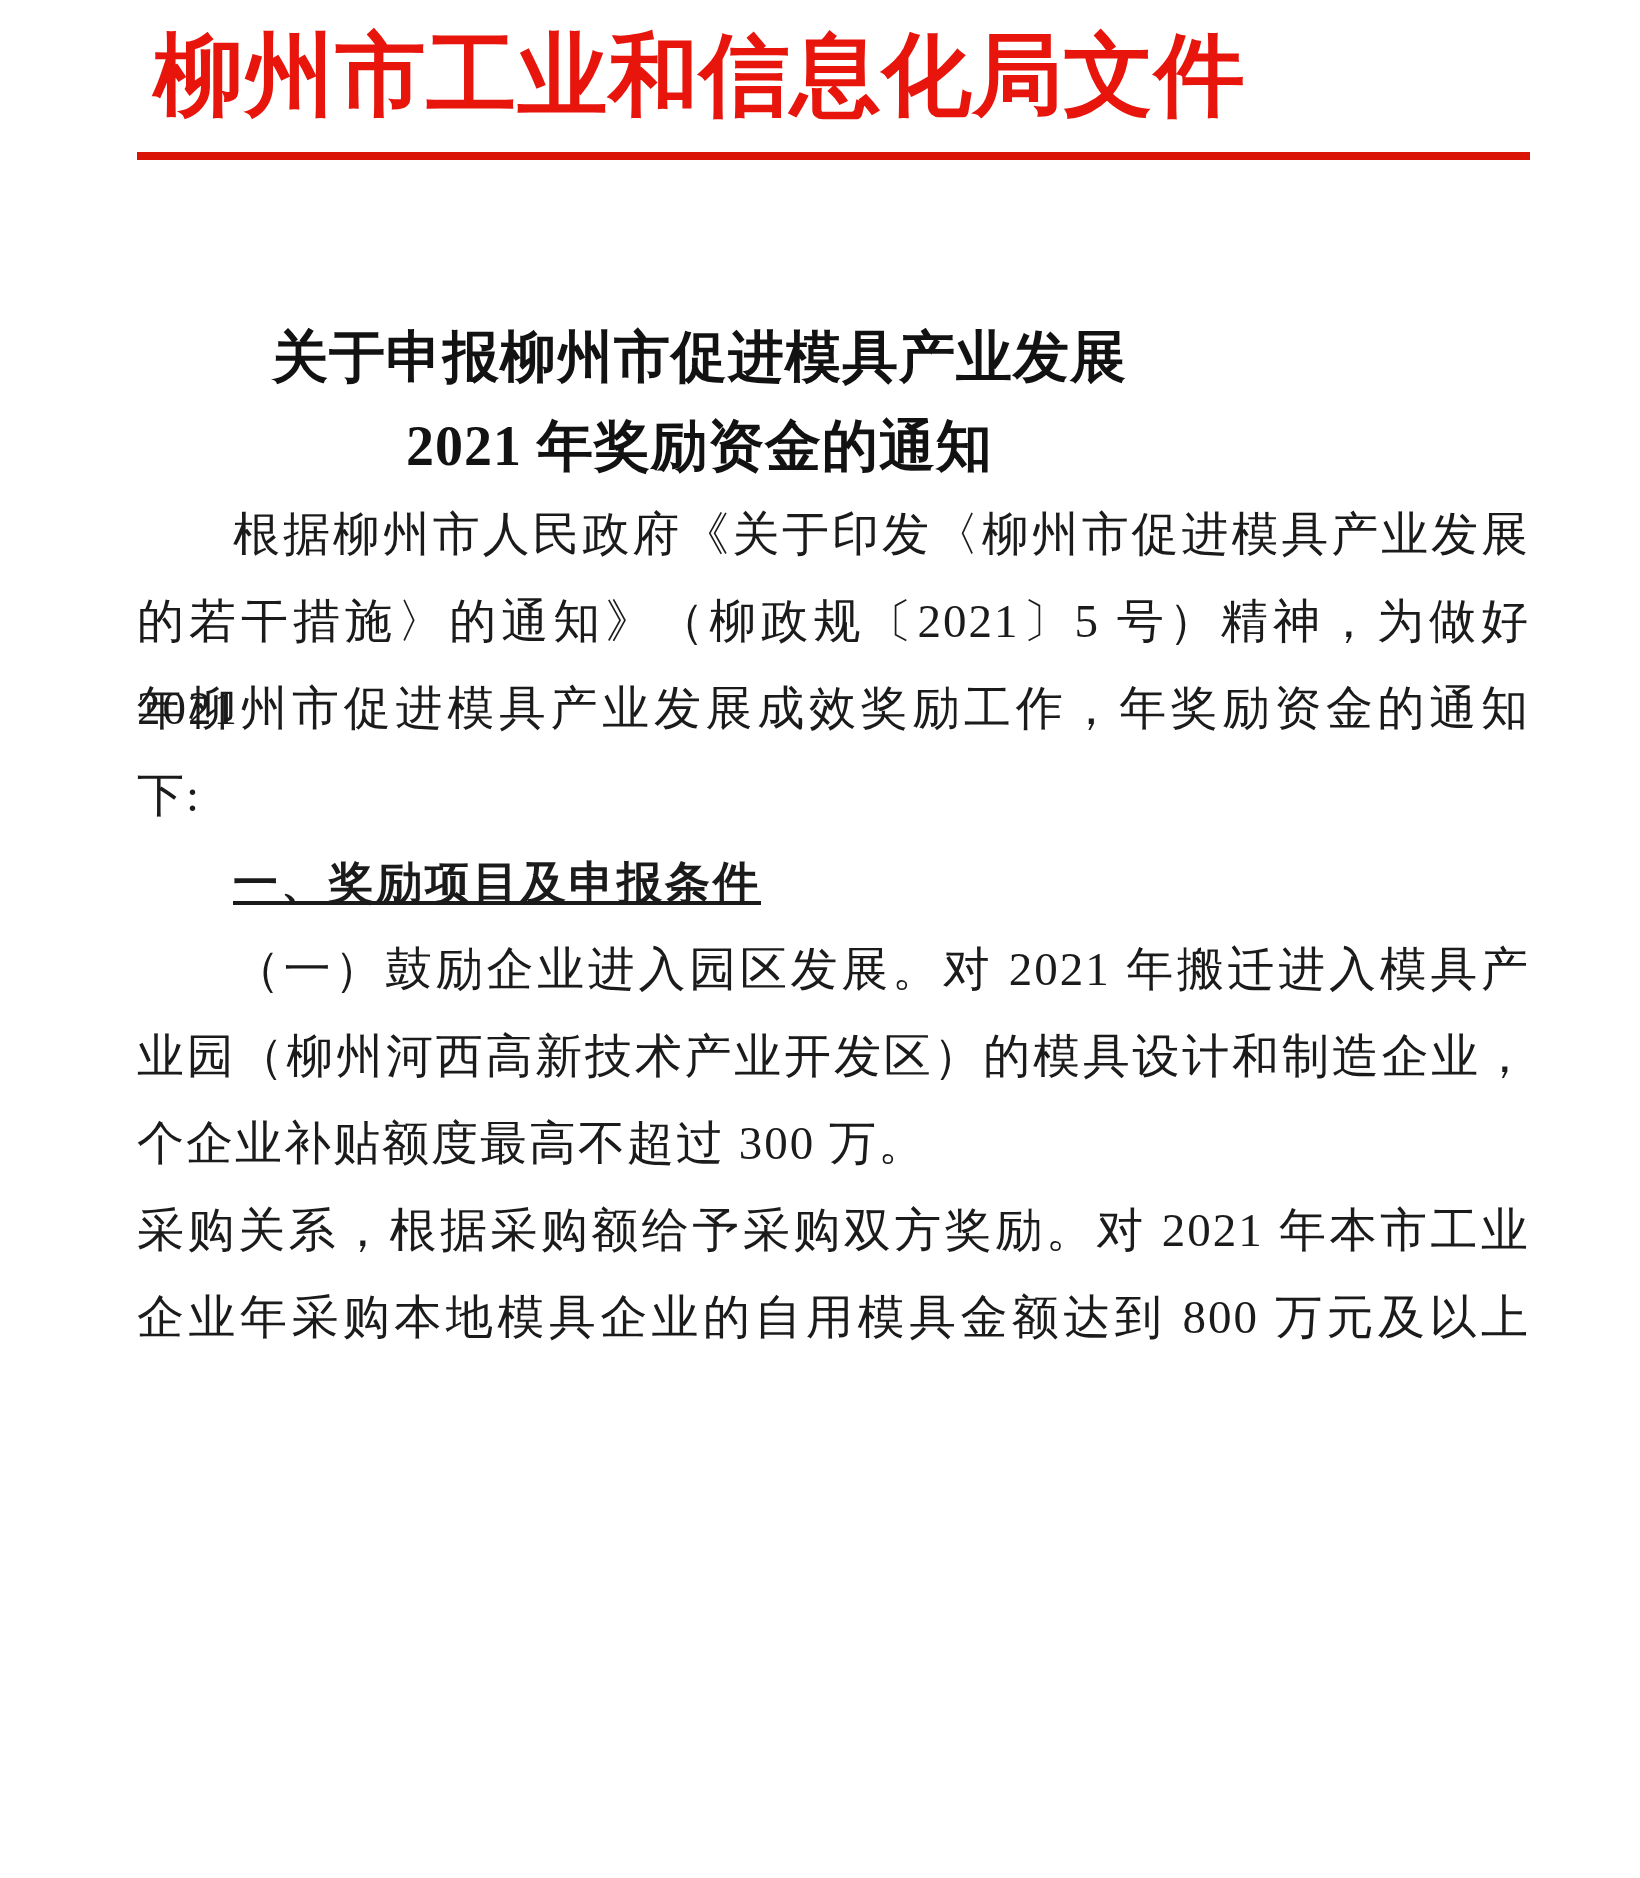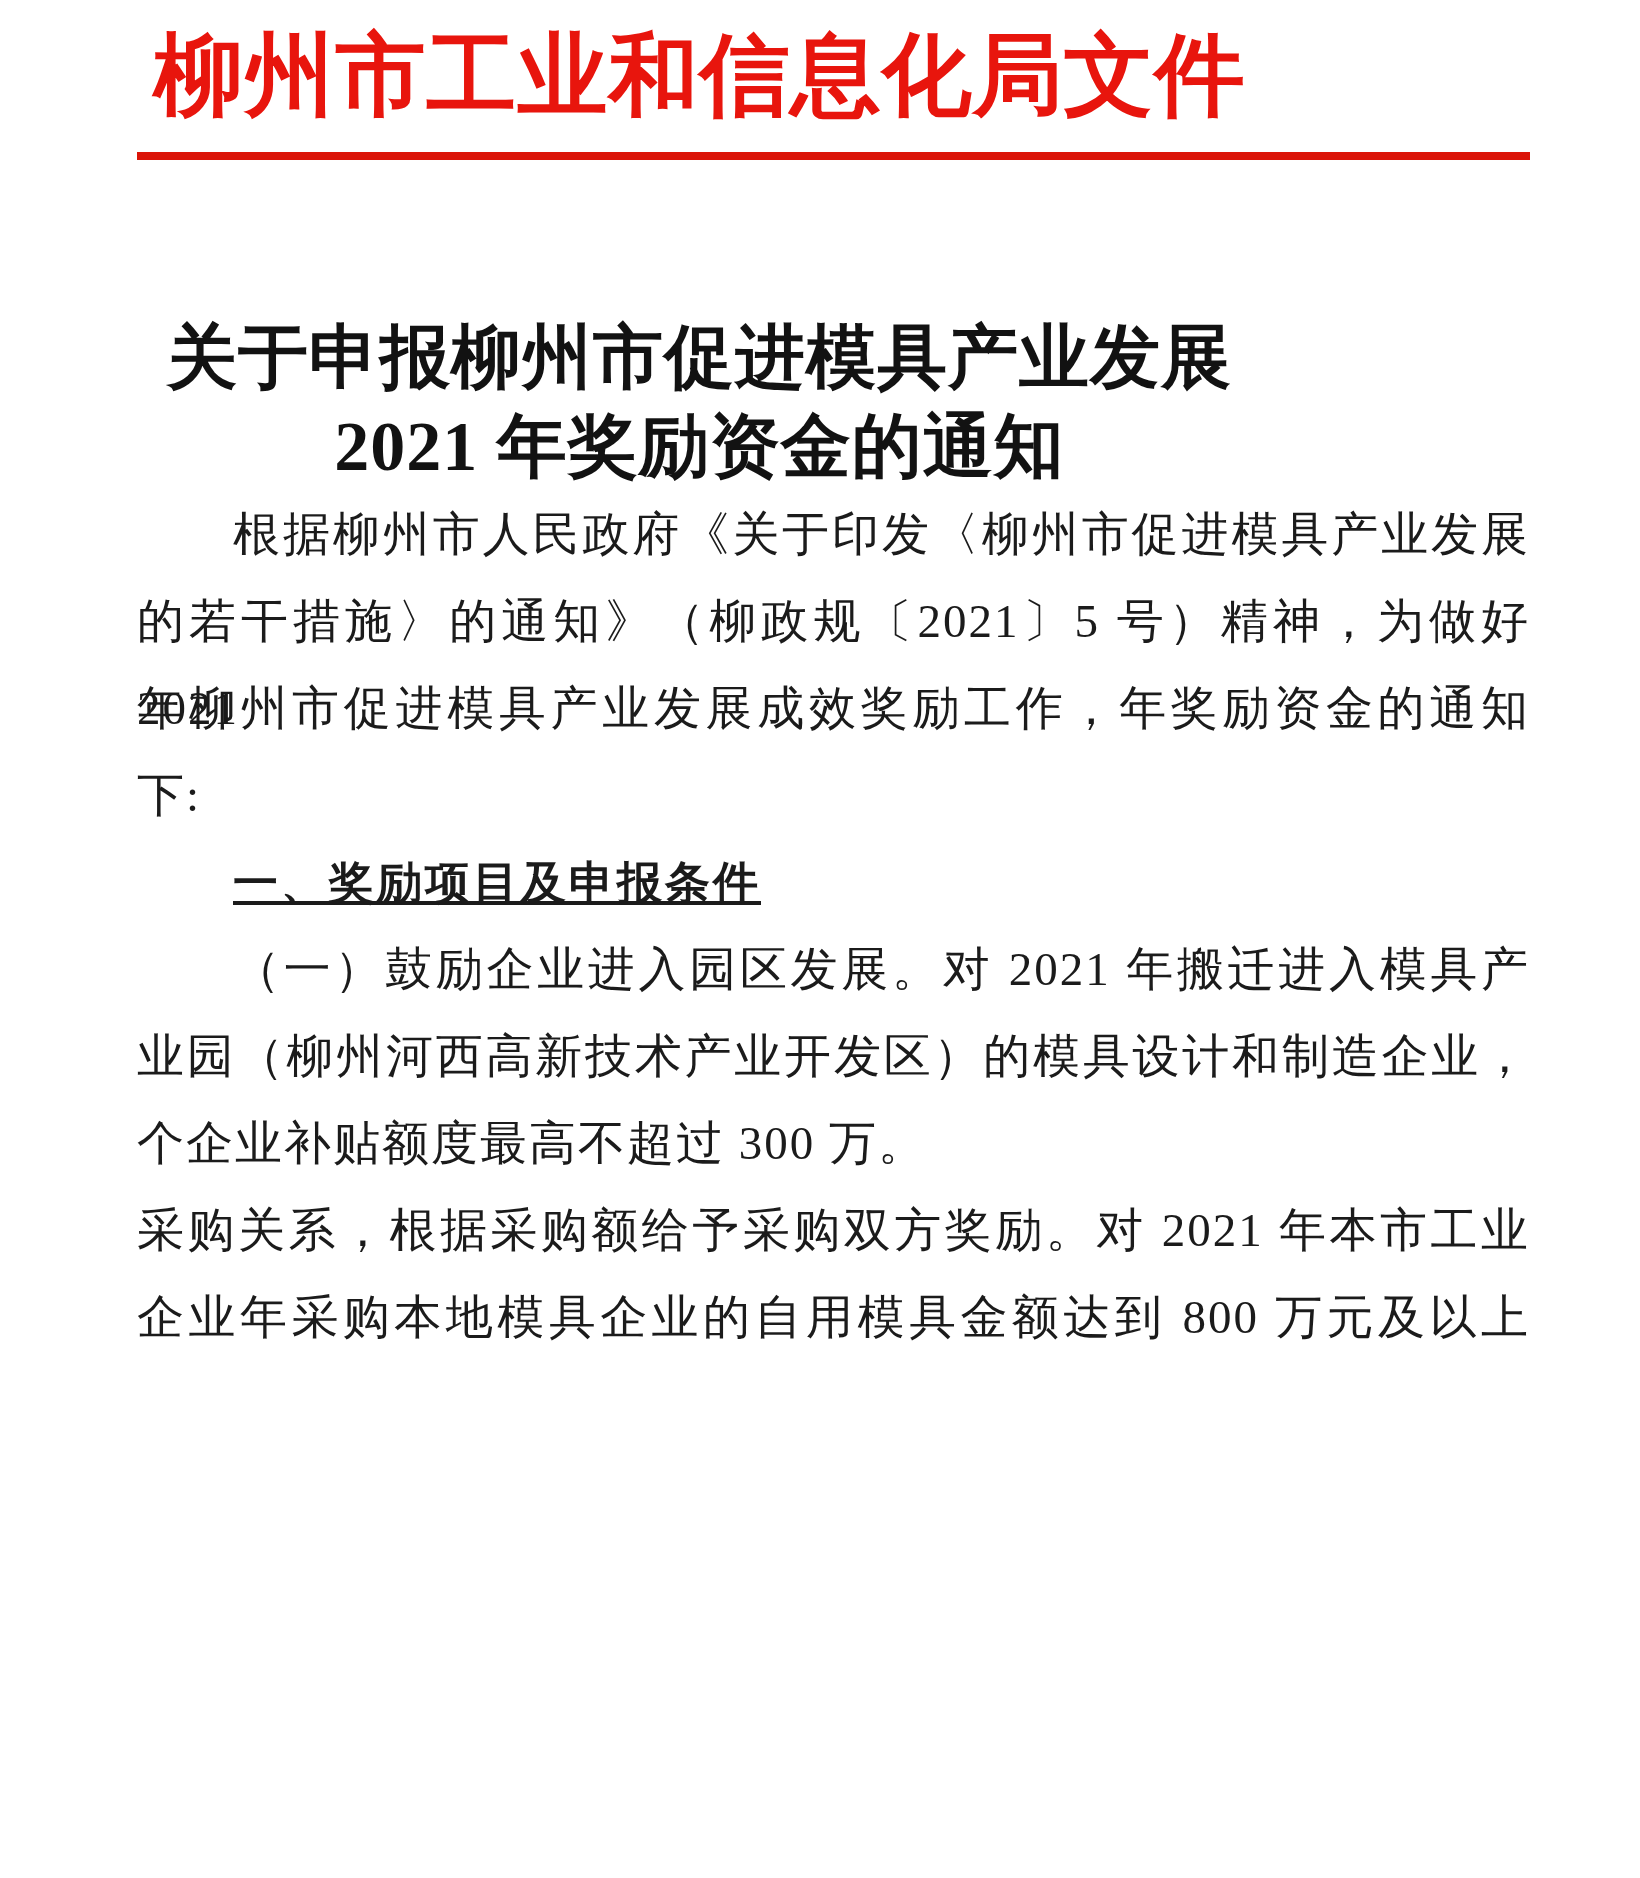--- a/index.html
+++ b/index.html
@@ -52,21 +52,21 @@
   }
   
   .doc-title {
     margin-top: 153px;
     text-align: center;
     transform: translateX(-134px);
     font-weight: 700;
     color: #121212;
   }
   .doc-title .t-line {
-    font-size: 70px;
+    font-size: 56px;
     line-height: 89px;
     letter-spacing: 1px;
     white-space: nowrap;
   }
   
   .body-text {
     margin-top: 0;
   }
   .body-line {
     font-size: 47px;

